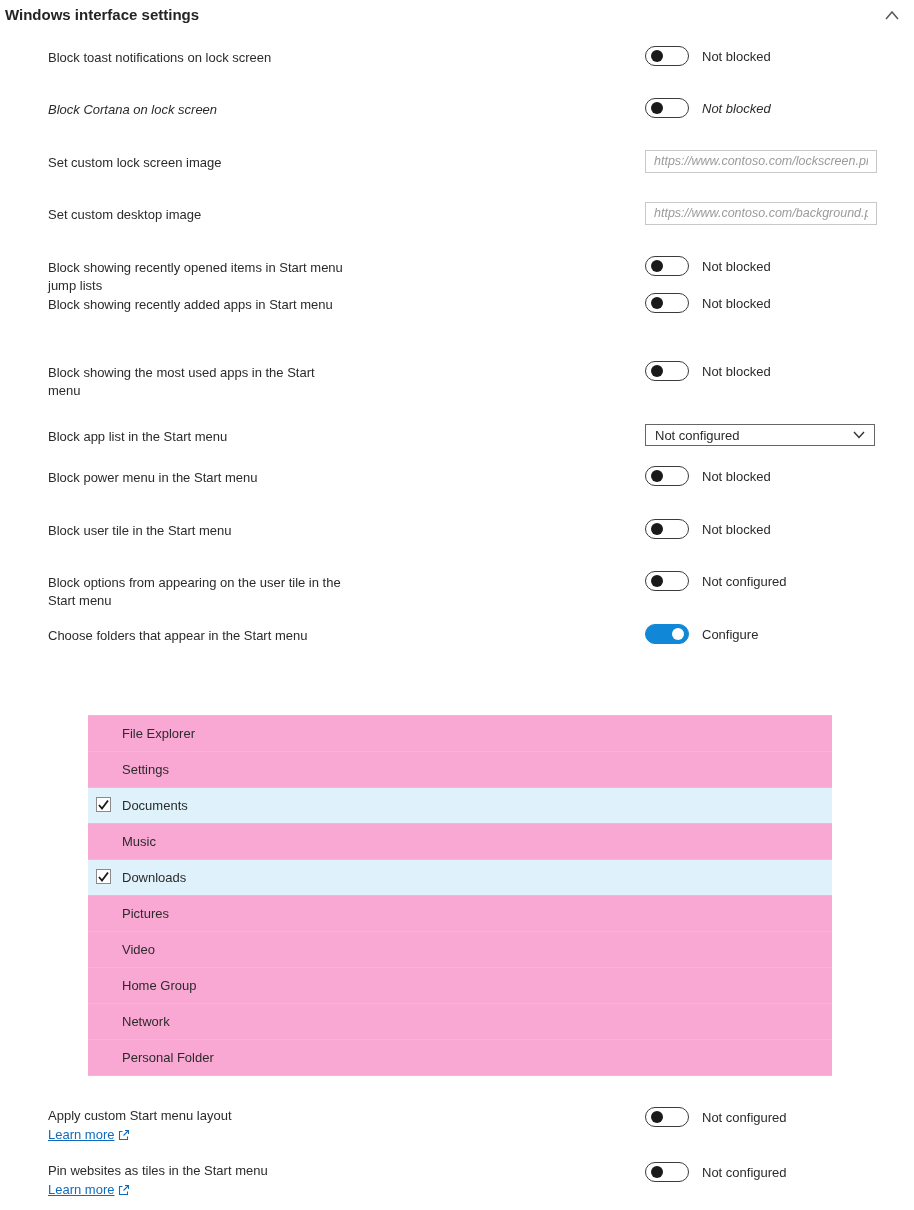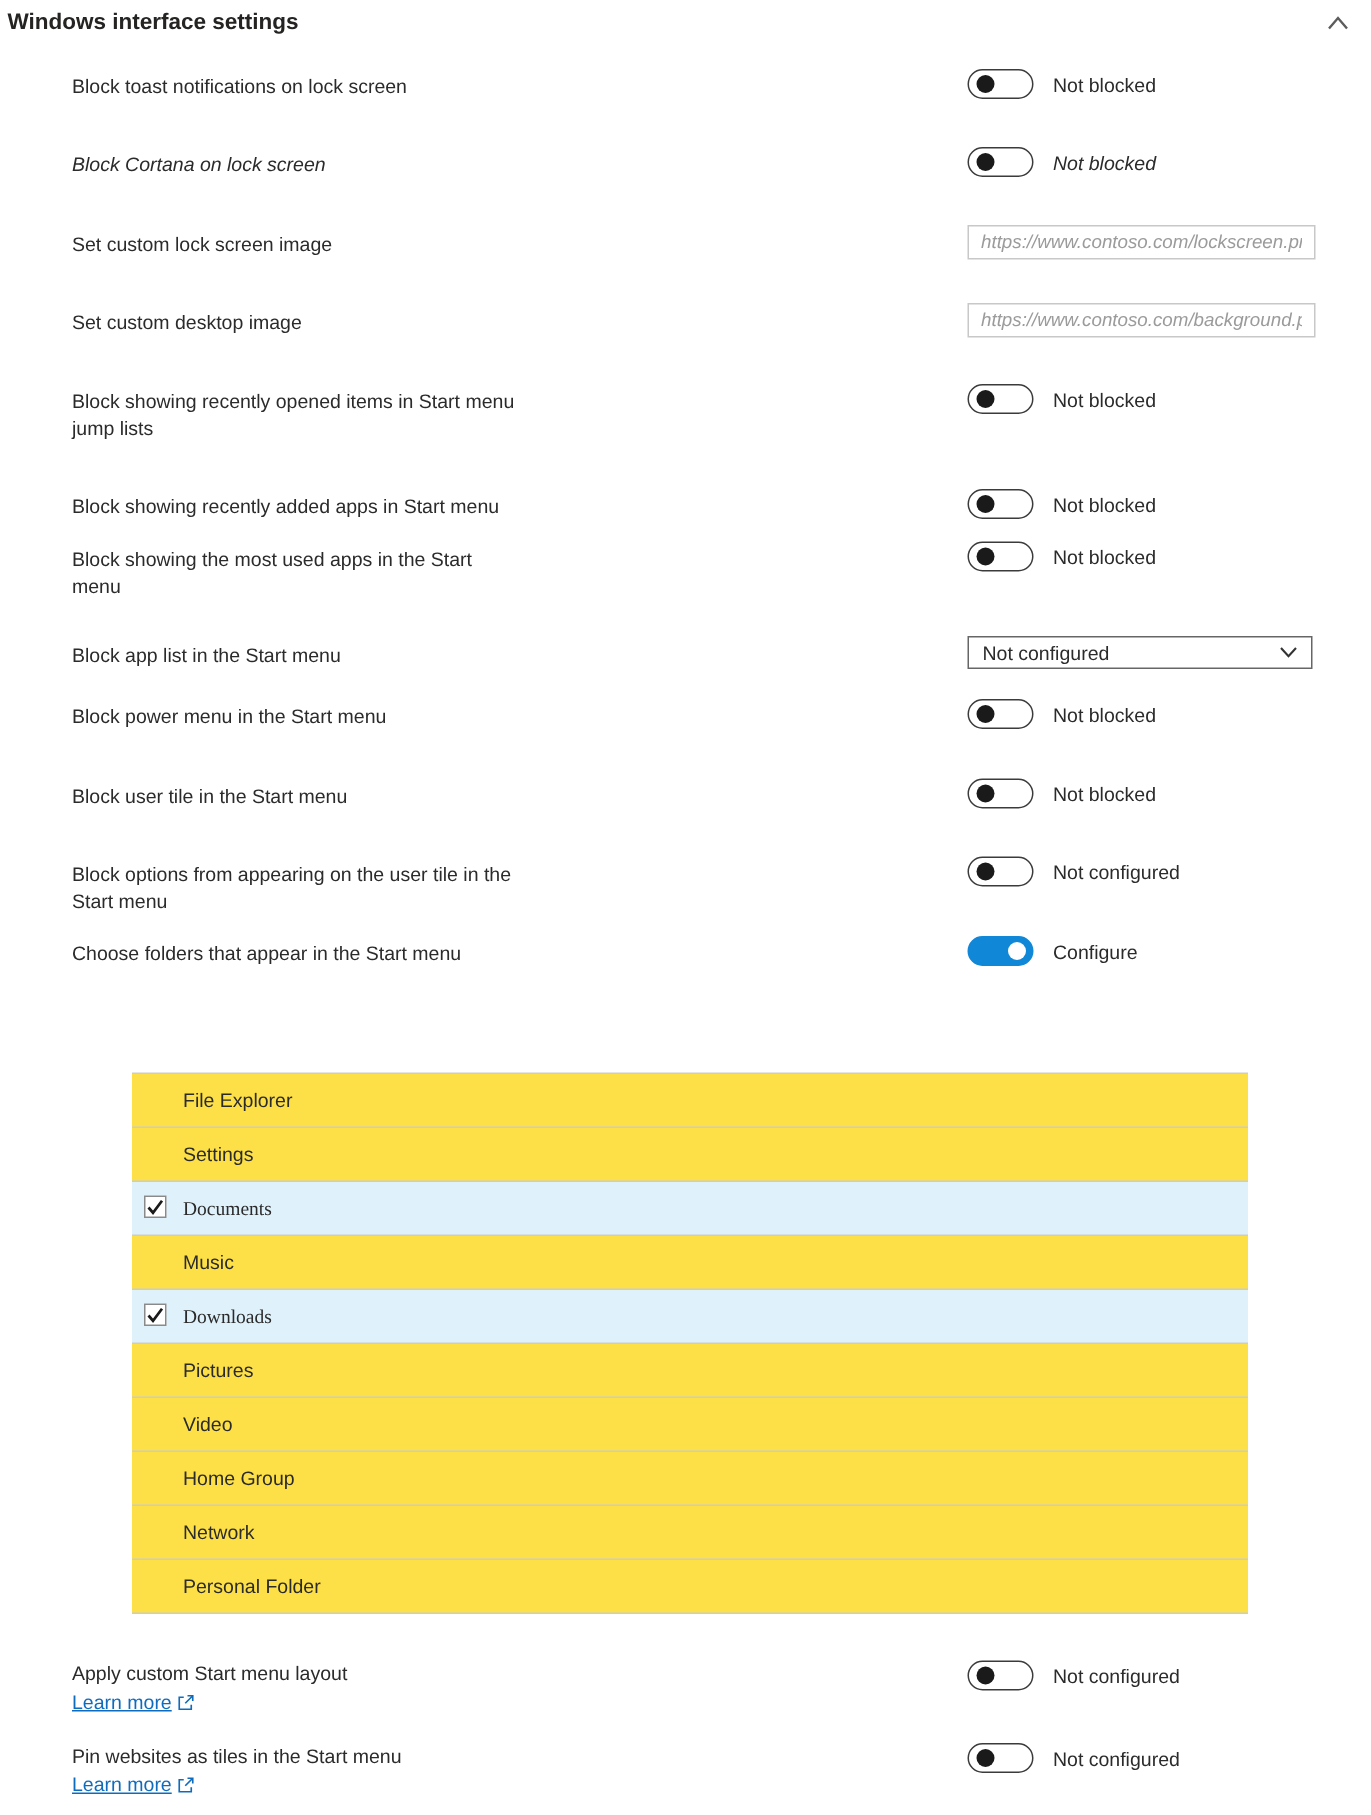--- a/index.html
+++ b/index.html
@@ -30,22 +30,22 @@
   .text-input::placeholder { color:#9b9b9b; font-style:italic; }
 
   
   .dropdown { width:230px; height:22px; box-sizing:border-box; border:1px solid #666666; background:#fff;
               display:flex; align-items:center; justify-content:space-between; padding:0 9px;
               font-size:13px; color:#2b2b2b; cursor:pointer; }
 
   
   .folder-list { position:absolute; left:88px; top:715px; width:744px; border-top:1px solid #cccccc; }
   .folder-row { position:relative; height:35px; border-bottom:1px solid #cccccc; display:flex; align-items:center;
-                cursor:pointer; background:#fde047; }
-  .folder-row.checked { background:var(--highlight,#dff2fb);font-family:Liberation Serif, serif; }
+                cursor:pointer; background:#f9a8d4; }
+  .folder-row.checked { background:var(--highlight,#dff2fb); }
   .checkbox { position:absolute; left:8px; top:9px; width:15px; height:15px; box-sizing:border-box;
               border:1px solid #8a8a8a; background:#ffffff; display:none; align-items:center; justify-content:center; }
   .folder-row.checked .checkbox { display:flex; }
   .folder-name { margin-left:34px; font-size:13px; color:#2b2b2b; }
 
   
   .footer-row { position:absolute; left:0; width:914px; height:46px; }
   .footer-label { position:absolute; left:48px; top:5px; font-size:13px; color:#2b2b2b; }
   .learn-more { position:absolute; left:48px; top:24px; font-size:13px; color:#0f6cbd; text-decoration:underline;
                 display:inline-flex; align-items:center; gap:4px; cursor:pointer; }
@@ -102,21 +102,21 @@
       <div class="row" style="top: 255px;">
     <div class="row-label">Block showing recently opened items in Start menu
 jump lists</div>
     <div class="control">
       <div class="toggle">
             <div class="knob"></div>
           </div>
       <div class="status">Not blocked</div>
     </div>
   </div>
-      <div class="row" style="top: 325px;">
+      <div class="row" style="top: 292px;">
     <div class="row-label">Block showing recently added apps in Start menu</div>
     <div class="control">
       <div class="toggle">
             <div class="knob"></div>
           </div>
       <div class="status">Not blocked</div>
     </div>
   </div>
       <div class="row" style="top: 360px;">
     <div class="row-label">Block showing the most used apps in the Start

